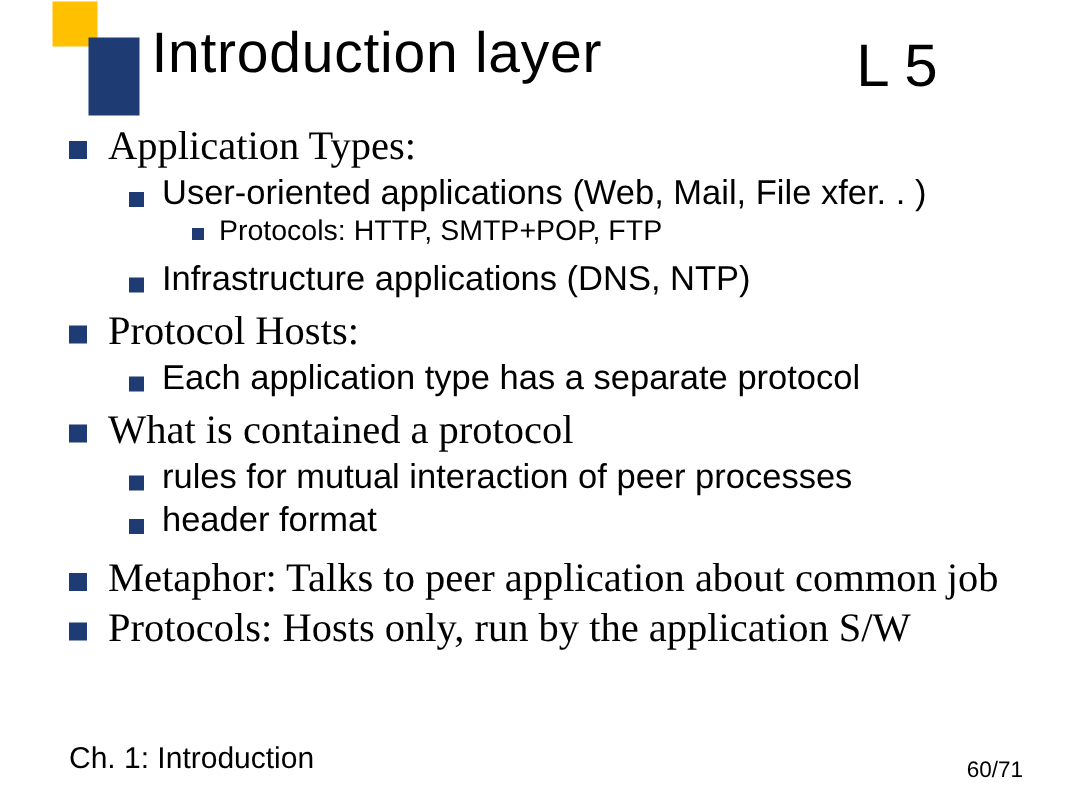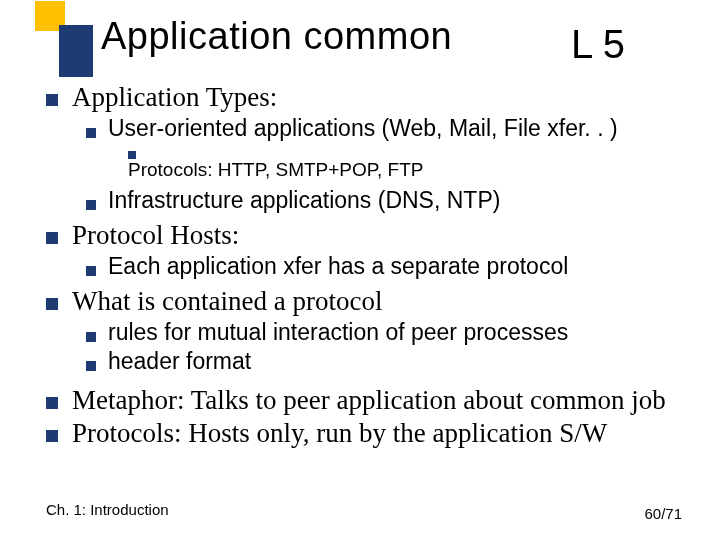--- a/index.html
+++ b/index.html
@@ -69,28 +69,28 @@
     display: inline-block;
     background: #1f3b73;
     flex-shrink: 0;
   }
   .lvl1 { margin-left: 0; }
   .lvl1 .sq { width: 12px; height: 12px; margin-right: 14px; margin-top: 10px; }
   .lvl1 .txt { font-size: 27px; color: #000; font-family: Liberation Serif, serif; }
   .lvl2 { margin-left: 40px; align-items: center; }
   .lvl2 .sq { width: 10px; height: 10px; margin-right: 12px; margin-top: 8px; }
   .lvl2 .txt { font-size: 23px; color: #000; }
-  .lvl3 { margin-left: 82px; flex-direction: column; }
+  .lvl3 { margin-left: 82px; }
   .lvl3 .sq { width: 8px; height: 8px; margin-right: 10px; margin-top: 7px; }
   .lvl3 .txt { font-size: 19px; color: #000; }
   .footer-left {
     position: absolute;
     bottom: 22px;
     left: 46px;
-    font-size: 15px;
+    font-size: 20px;
     color: #000;
   }
   .footer-right {
     position: absolute;
     bottom: 18px;
     right: 38px;
     font-size: 15px;
     color: #000;
   }
   .gap-sm { height: 4px; }
@@ -98,21 +98,21 @@
   .inline-small { font-size: 27px; }
 </style>
 </head>
 <body>
 
 <div class="title-block">
   <div class="title-decoration">
     <div class="square-yellow"></div>
     <div class="square-blue"></div>
   </div>
-  <div class="title-text">Application common</div>
+  <div class="title-text">Introduction layer</div>
 </div>
 <div class="title-right">L 5</div>
 
 <div class="content">
 
   <div class="bullet-row lvl1">
     <span class="sq"></span>
     <span class="txt">Application Types:</span>
   </div>
 
@@ -135,21 +135,21 @@
 
   <div class="gap-sm"></div>
 
   <div class="bullet-row lvl1">
     <span class="sq"></span>
     <span class="txt">Protocol Hosts:</span>
   </div>
 
   <div class="bullet-row lvl2">
     <span class="sq"></span>
-    <span class="txt">Each application xfer has a separate protocol</span>
+    <span class="txt">Each application type has a separate protocol</span>
   </div>
 
   <div class="gap-sm"></div>
 
   <div class="bullet-row lvl1">
     <span class="sq"></span>
     <span class="txt">What is contained a protocol</span>
   </div>
 
   <div class="bullet-row lvl2">

